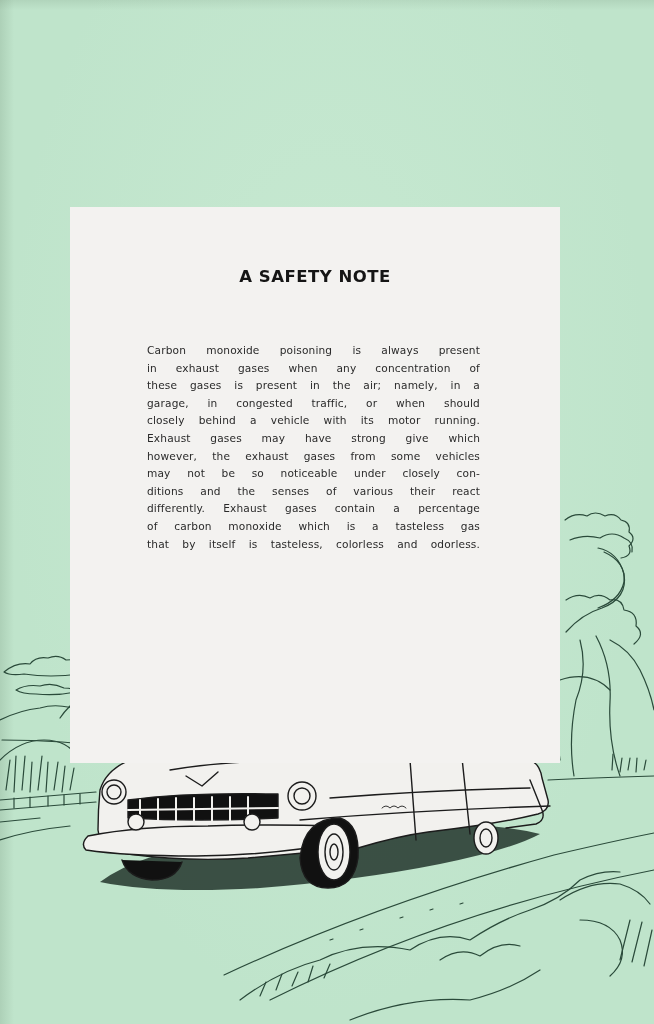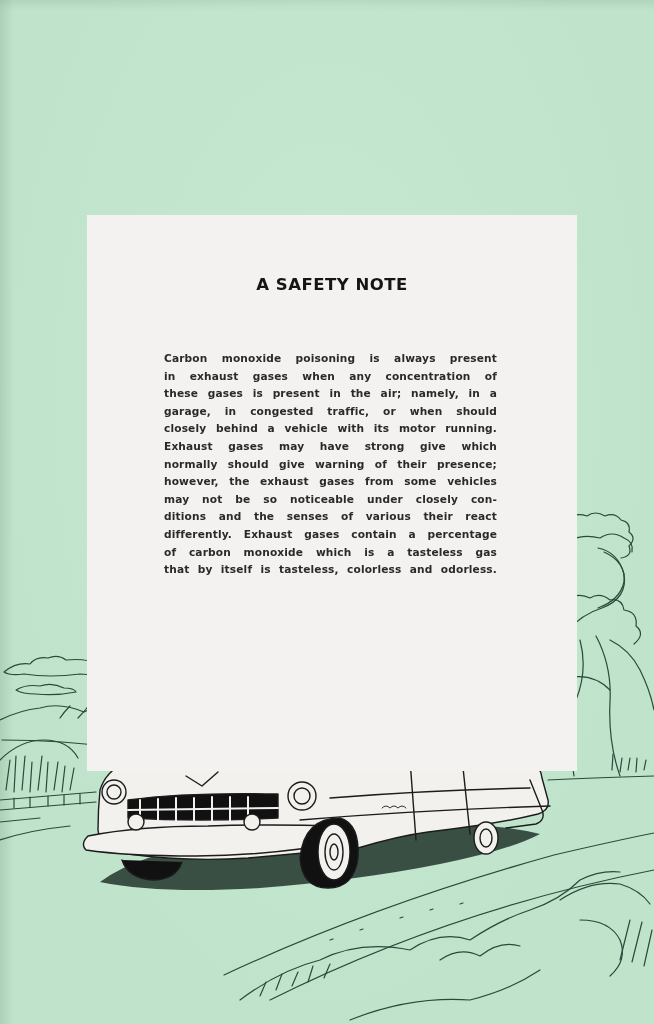--- a/index.html
+++ b/index.html
@@ -18,46 +18,45 @@
       position: absolute;
       inset: 0;
       background:
         radial-gradient(ellipse at 50% 40%, rgba(205,236,214,0.6) 0%, rgba(190,226,202,0) 70%),
         linear-gradient(to right, rgba(120,150,125,0.25) 0px, rgba(120,150,125,0) 14px),
         linear-gradient(to bottom, rgba(120,150,125,0.2) 0px, rgba(120,150,125,0) 10px),
         #bfe4cb;
     }
     .note-box {
       position: absolute;
-      left: 87px;
+      left: 70px;
       top: 207px;
       width: 490px;
       height: 556px;
       background: #f3f2f0;
-      margin-top: 8px;
     }
     .note-title {
       position: absolute;
       left: 0;
       right: 0;
       top: 60px;
       text-align: center;
       font-family: "DejaVu Sans", sans-serif;
       font-weight: bold;
       font-size: 16.5px;
       letter-spacing: 0.5px;
       color: #151515;
     }
     .note-body {
       position: absolute;
       left: 77px;
       top: 135px;
       width: 333px;
       font-family: "DejaVu Sans", sans-serif;
-      font-weight: bold;
+      font-weight: normal;
       font-size: 10.6px;
       line-height: 17.6px;
       color: #2a2a2a;
       text-align: justify;
       letter-spacing: 0.15px;
     }
     .note-body span.line {
       display: block;
       text-align: justify;
       text-align-last: justify;
@@ -203,21 +202,20 @@
 
   <div class="note-box">
     <div class="note-title">A SAFETY NOTE</div>
     <div class="note-body">
       <span class="line">Carbon monoxide poisoning is always present</span>
       <span class="line">in exhaust gases when any concentration of</span>
       <span class="line">these gases is present in the air; namely, in a</span>
       <span class="line">garage, in congested traffic, or when should</span>
       <span class="line">closely behind a vehicle with its motor running.</span>
       <span class="line">Exhaust gases may have strong give which</span>
-      <span class="line">normally should give warning of their presence;</span>
       <span class="line">however, the exhaust gases from some vehicles</span>
       <span class="line">may not be so noticeable under closely con-</span>
       <span class="line">ditions and the senses of various their react</span>
       <span class="line">differently. Exhaust gases contain a percentage</span>
       <span class="line">of carbon monoxide which is a tasteless gas</span>
       <span class="line last">that by itself is tasteless, colorless and odorless.</span>
     </div>
   </div>
 
 </div>

